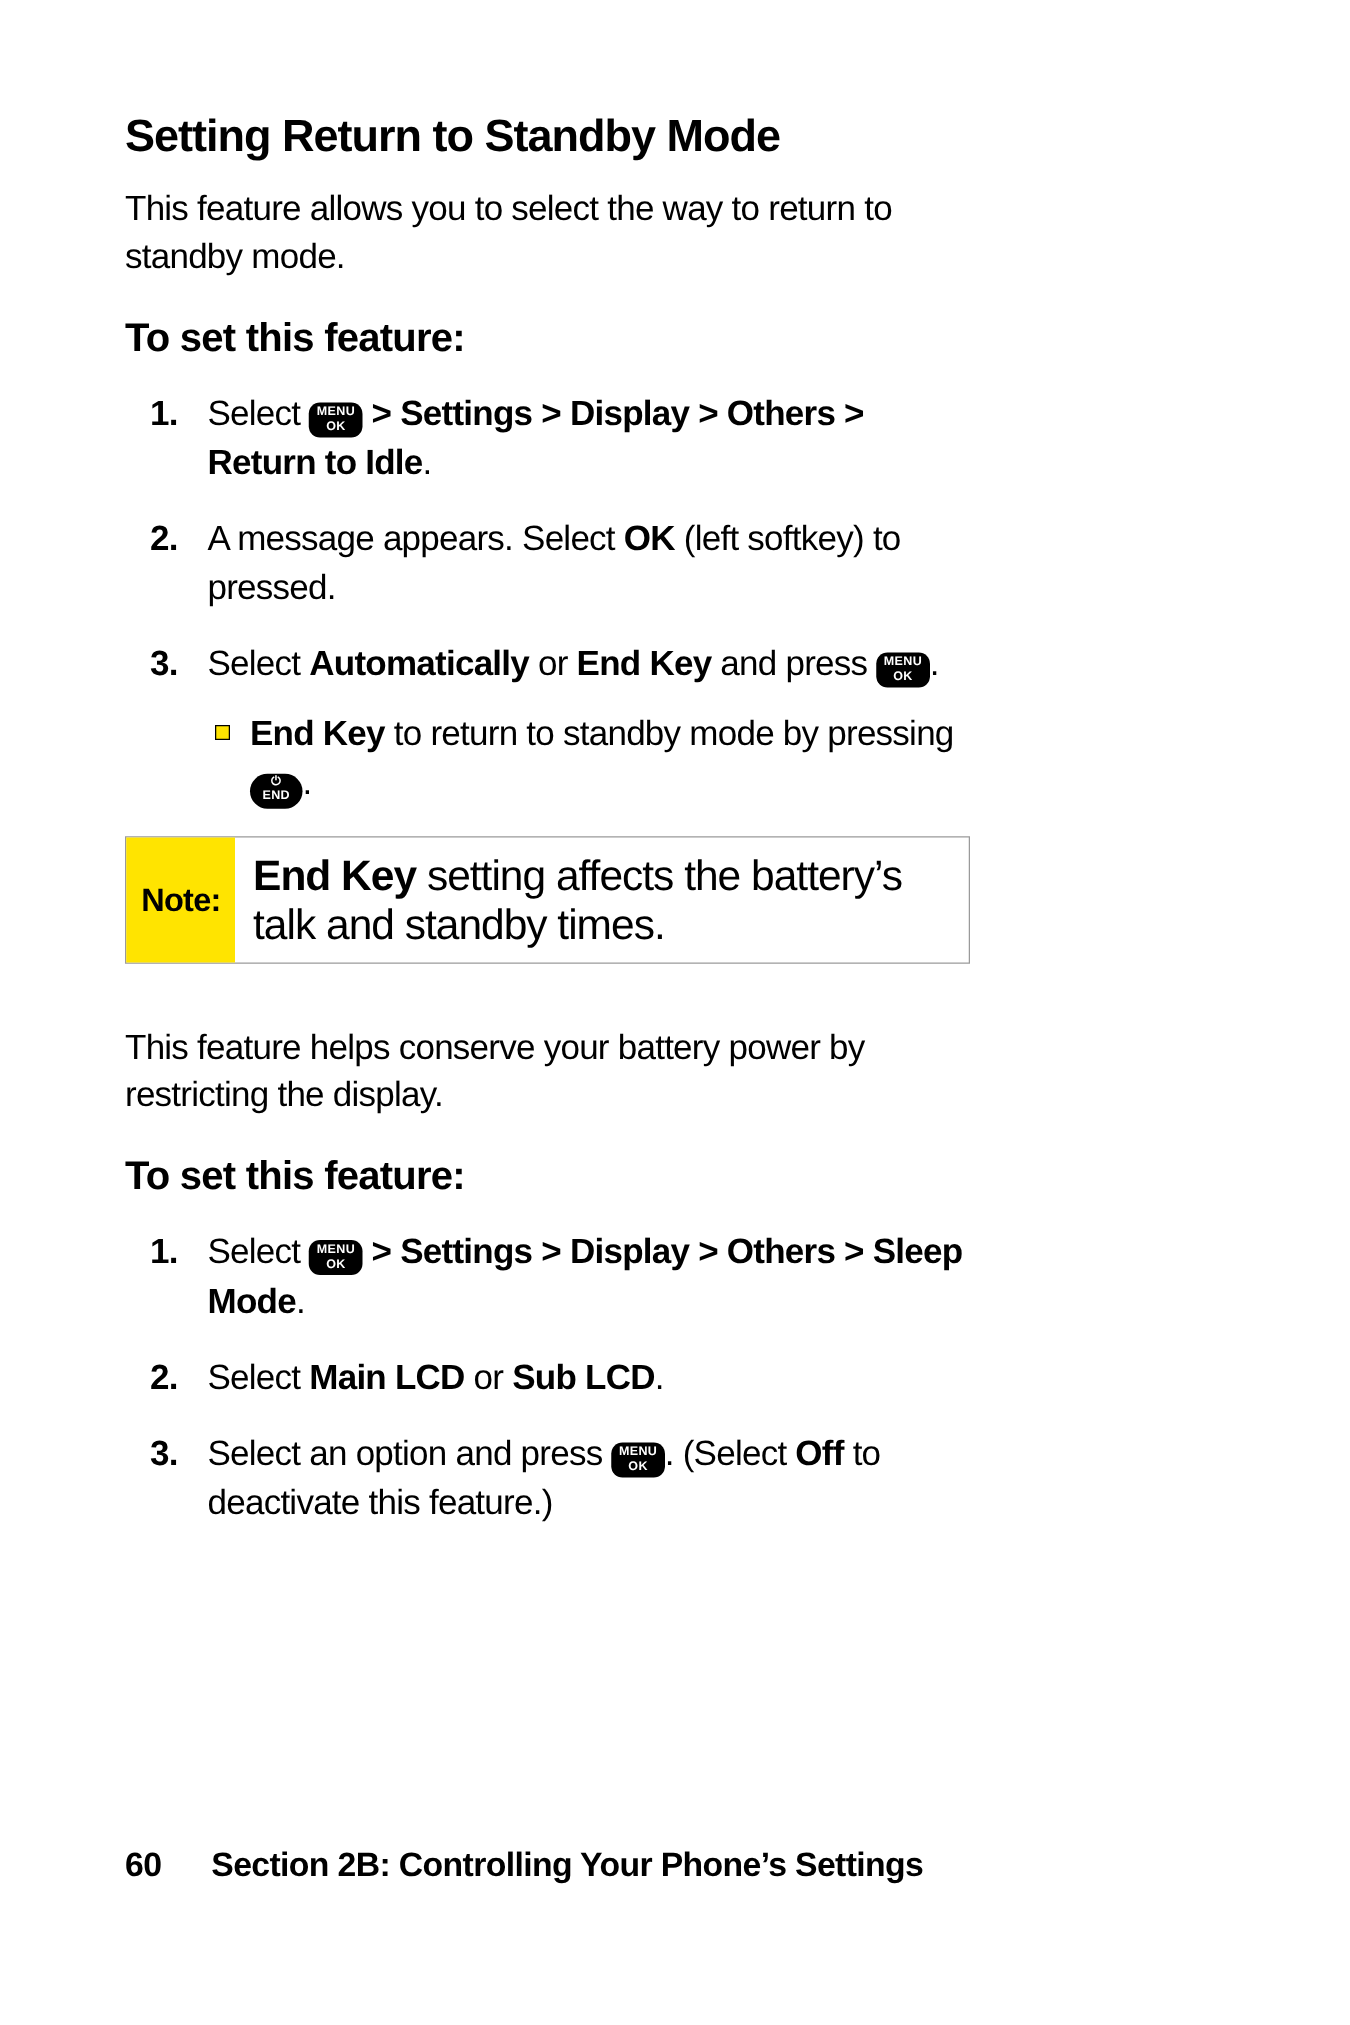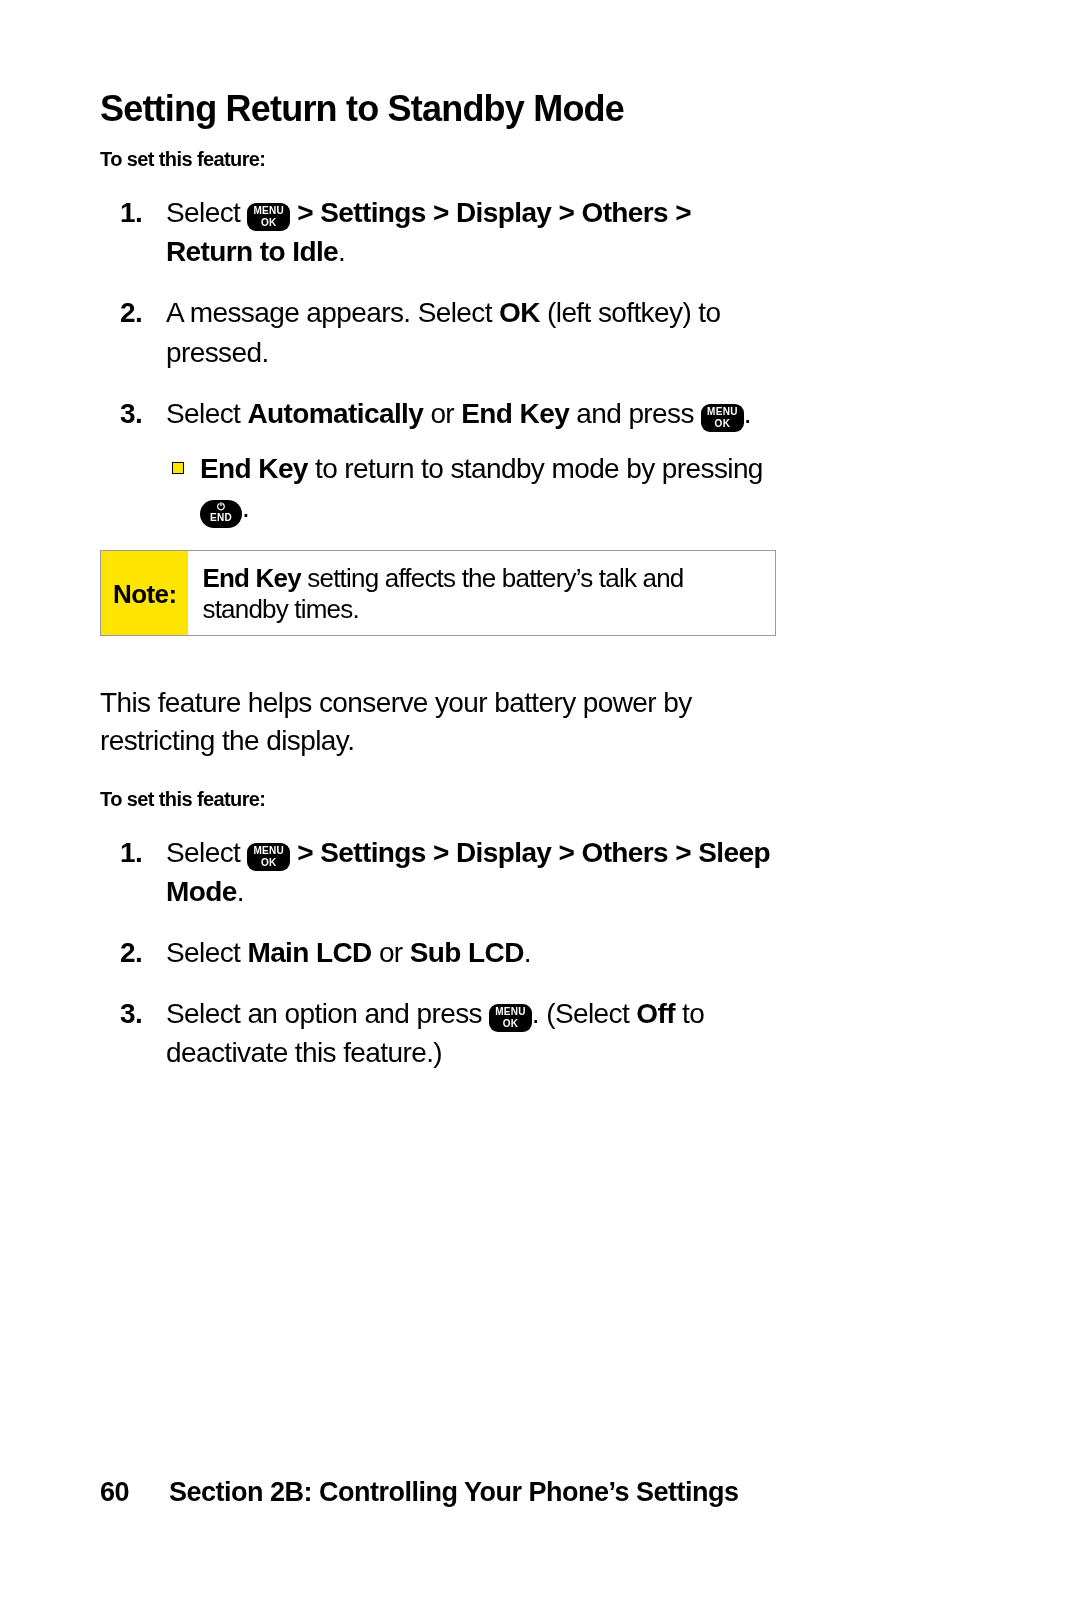--- a/index.html
+++ b/index.html
@@ -25,21 +25,21 @@
     margin: 0 0 18px 0;
     letter-spacing: -0.8px;
   }
   p.intro {
     font-size: 28px;
     margin: 0 0 28px 0;
     line-height: 1.35;
     letter-spacing: -0.6px;
   }
   p.subhead {
-    font-size: 20px;
+    font-size: 32px;
     font-weight: 700;
     margin: 0 0 22px 0;
     letter-spacing: -0.6px;
   }
   ol.steps {
     list-style: none;
     margin: 0;
     padding: 0 0 0 66px;
   }
   ol.steps > li {
@@ -120,21 +120,21 @@
     background: #ffe400;
     font-weight: 700;
     font-size: 26px;
     padding: 12px 12px 10px 12px;
     letter-spacing: -0.6px;
     display: flex;
     align-items: center;
     text-align: right;
   }
   .note-body {
-    font-size: 26px;
+    font-size: 34px;
     padding: 12px 14px 10px 14px;
     letter-spacing: -0.8px;
     display: flex;
     align-items: flex-end;
   }
 
   .footer {
     position: absolute;
     left: 100px;
     bottom: 112px;
@@ -146,20 +146,21 @@
     display: inline-block;
     margin-right: 40px;
   }
 </style>
 </head>
 <body>
 
 <div class="page">
 
   <h2 class="section-title">Setting Return to Standby Mode</h2>
+  <p class="intro">This feature allows you to select the way to return to standby mode.</p>
   <p class="subhead">To set this feature:</p>
 
   <ol class="steps">
     <li>
       <span class="num">1.</span>
       <span>Select </span><span class="key menu"></span><span class="b"> &gt; Settings &gt; Display &gt; Others &gt; Return to Idle</span><span>.</span>
     </li>
     <li>
       <span class="num">2.</span>
       <span>A message appears. Select </span><span class="b">OK</span><span> (left softkey) to pressed.</span>

